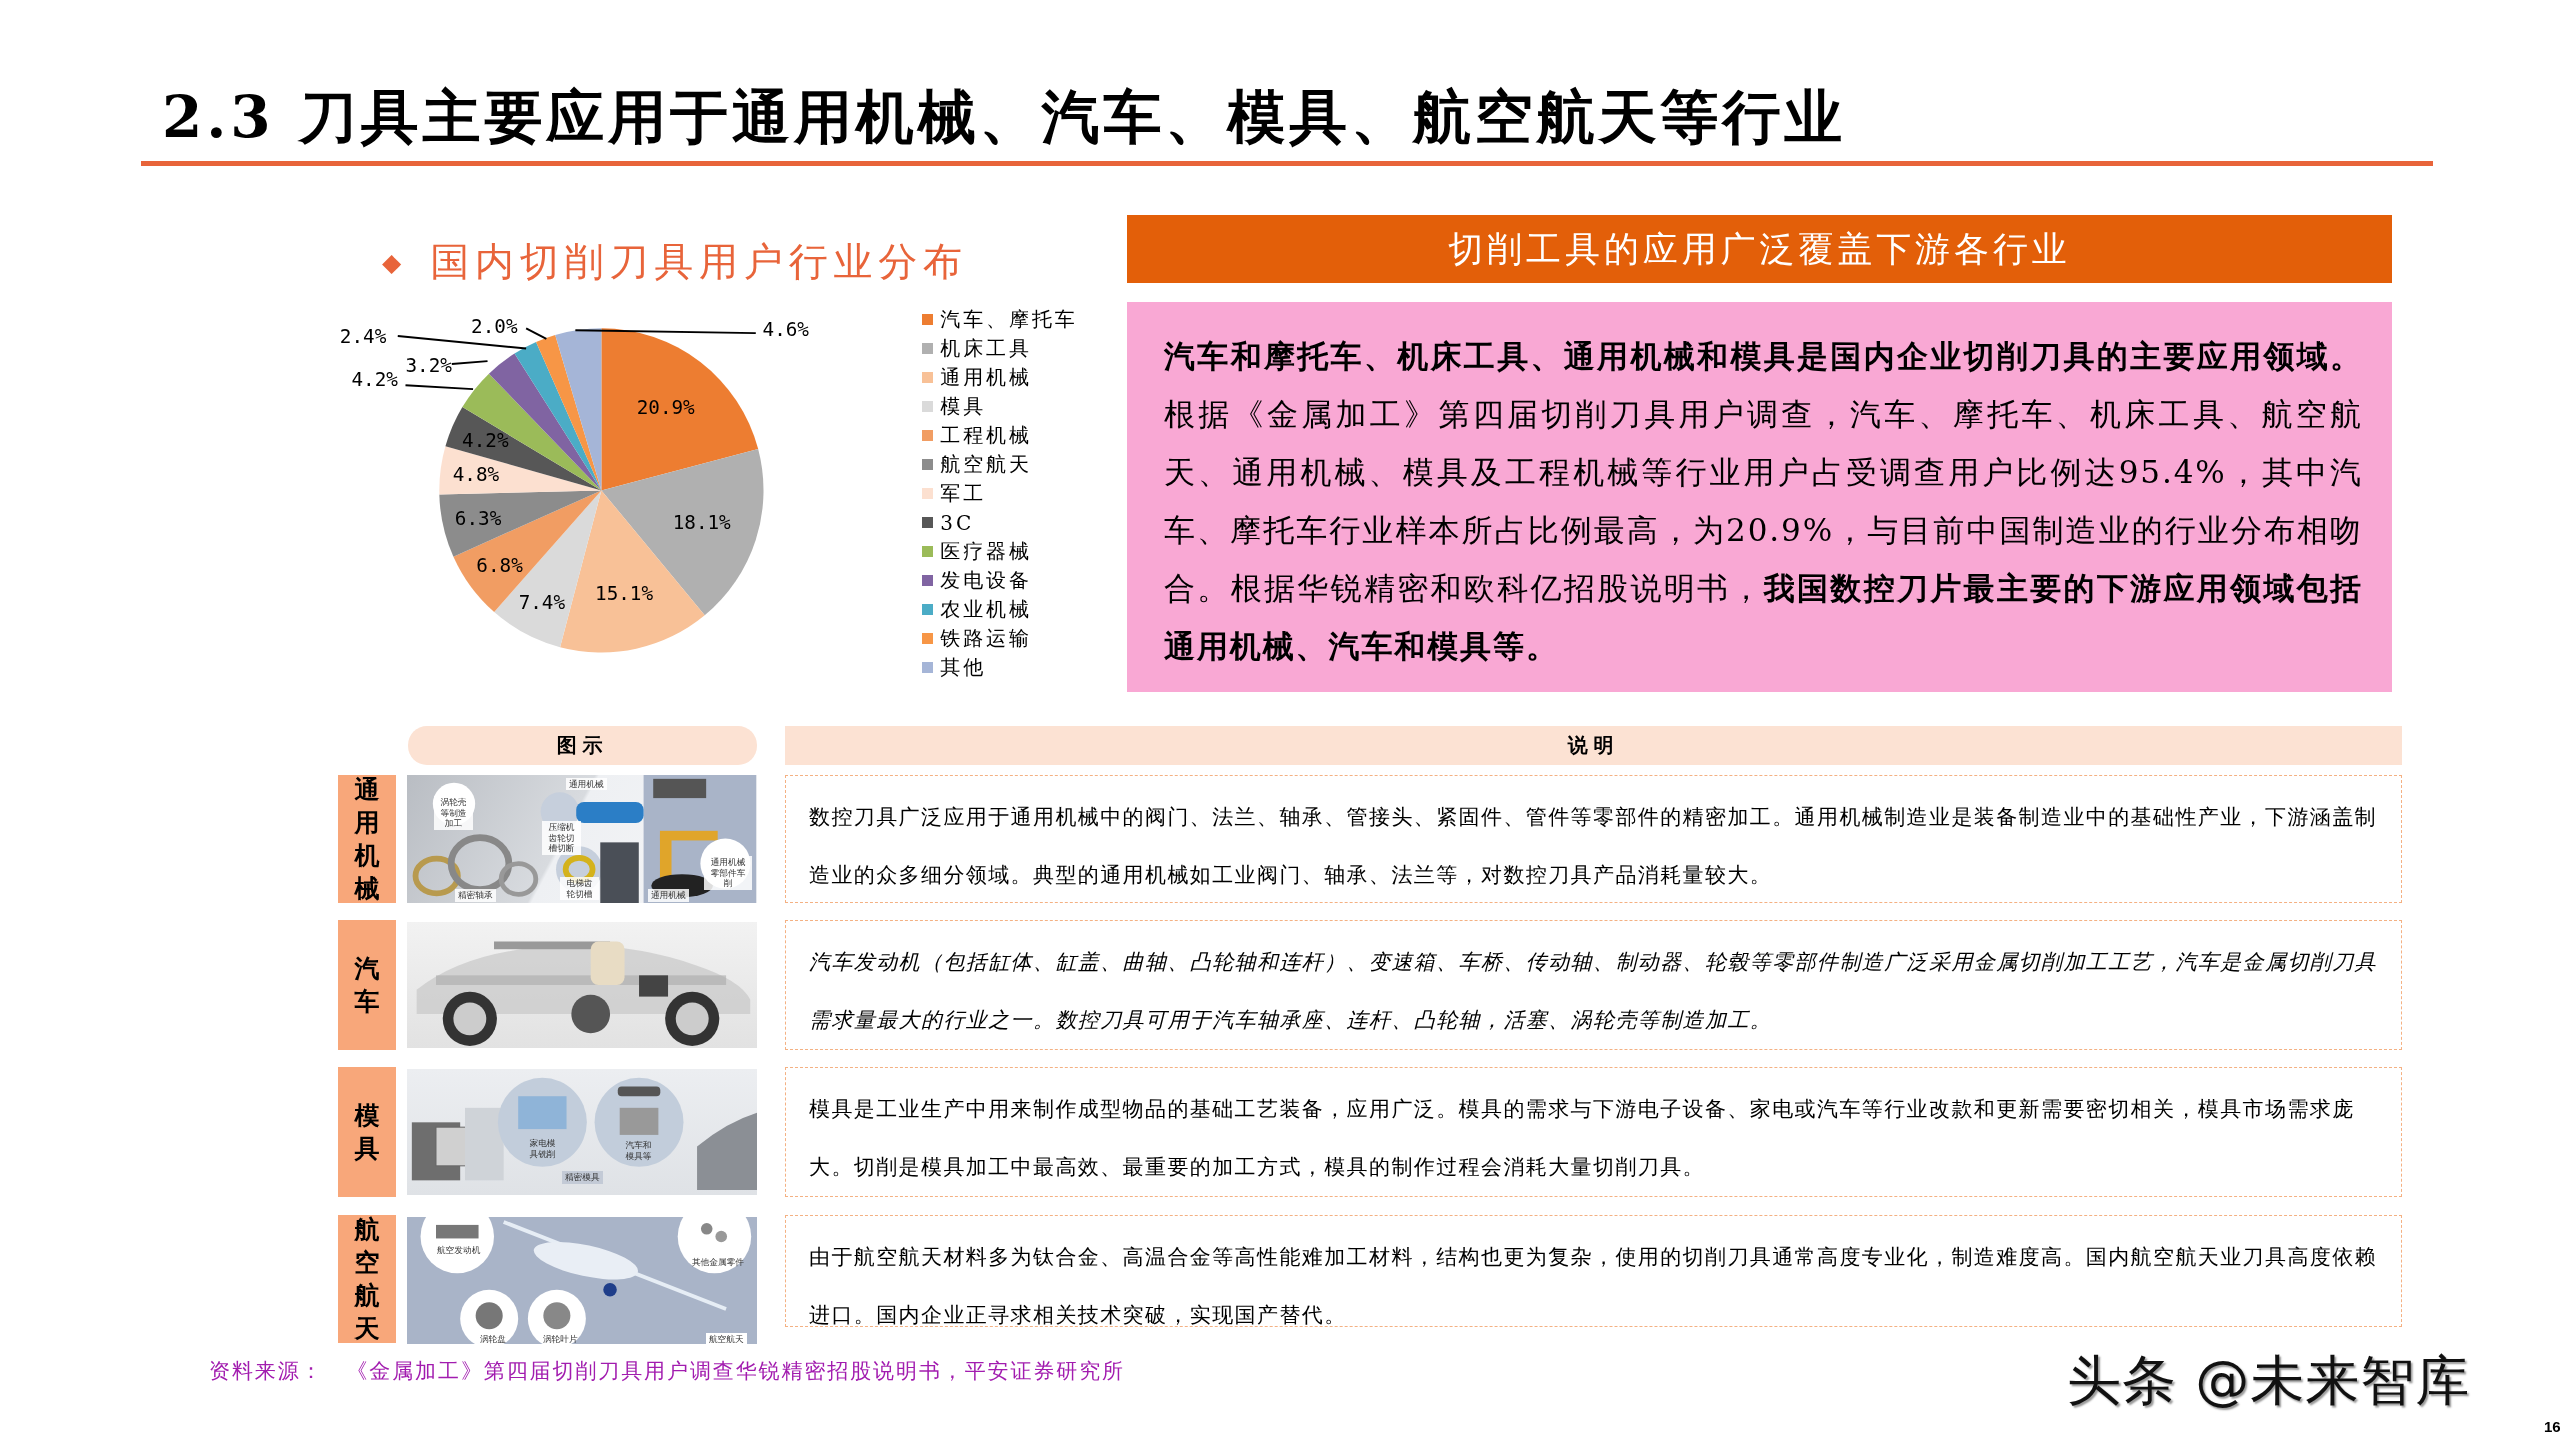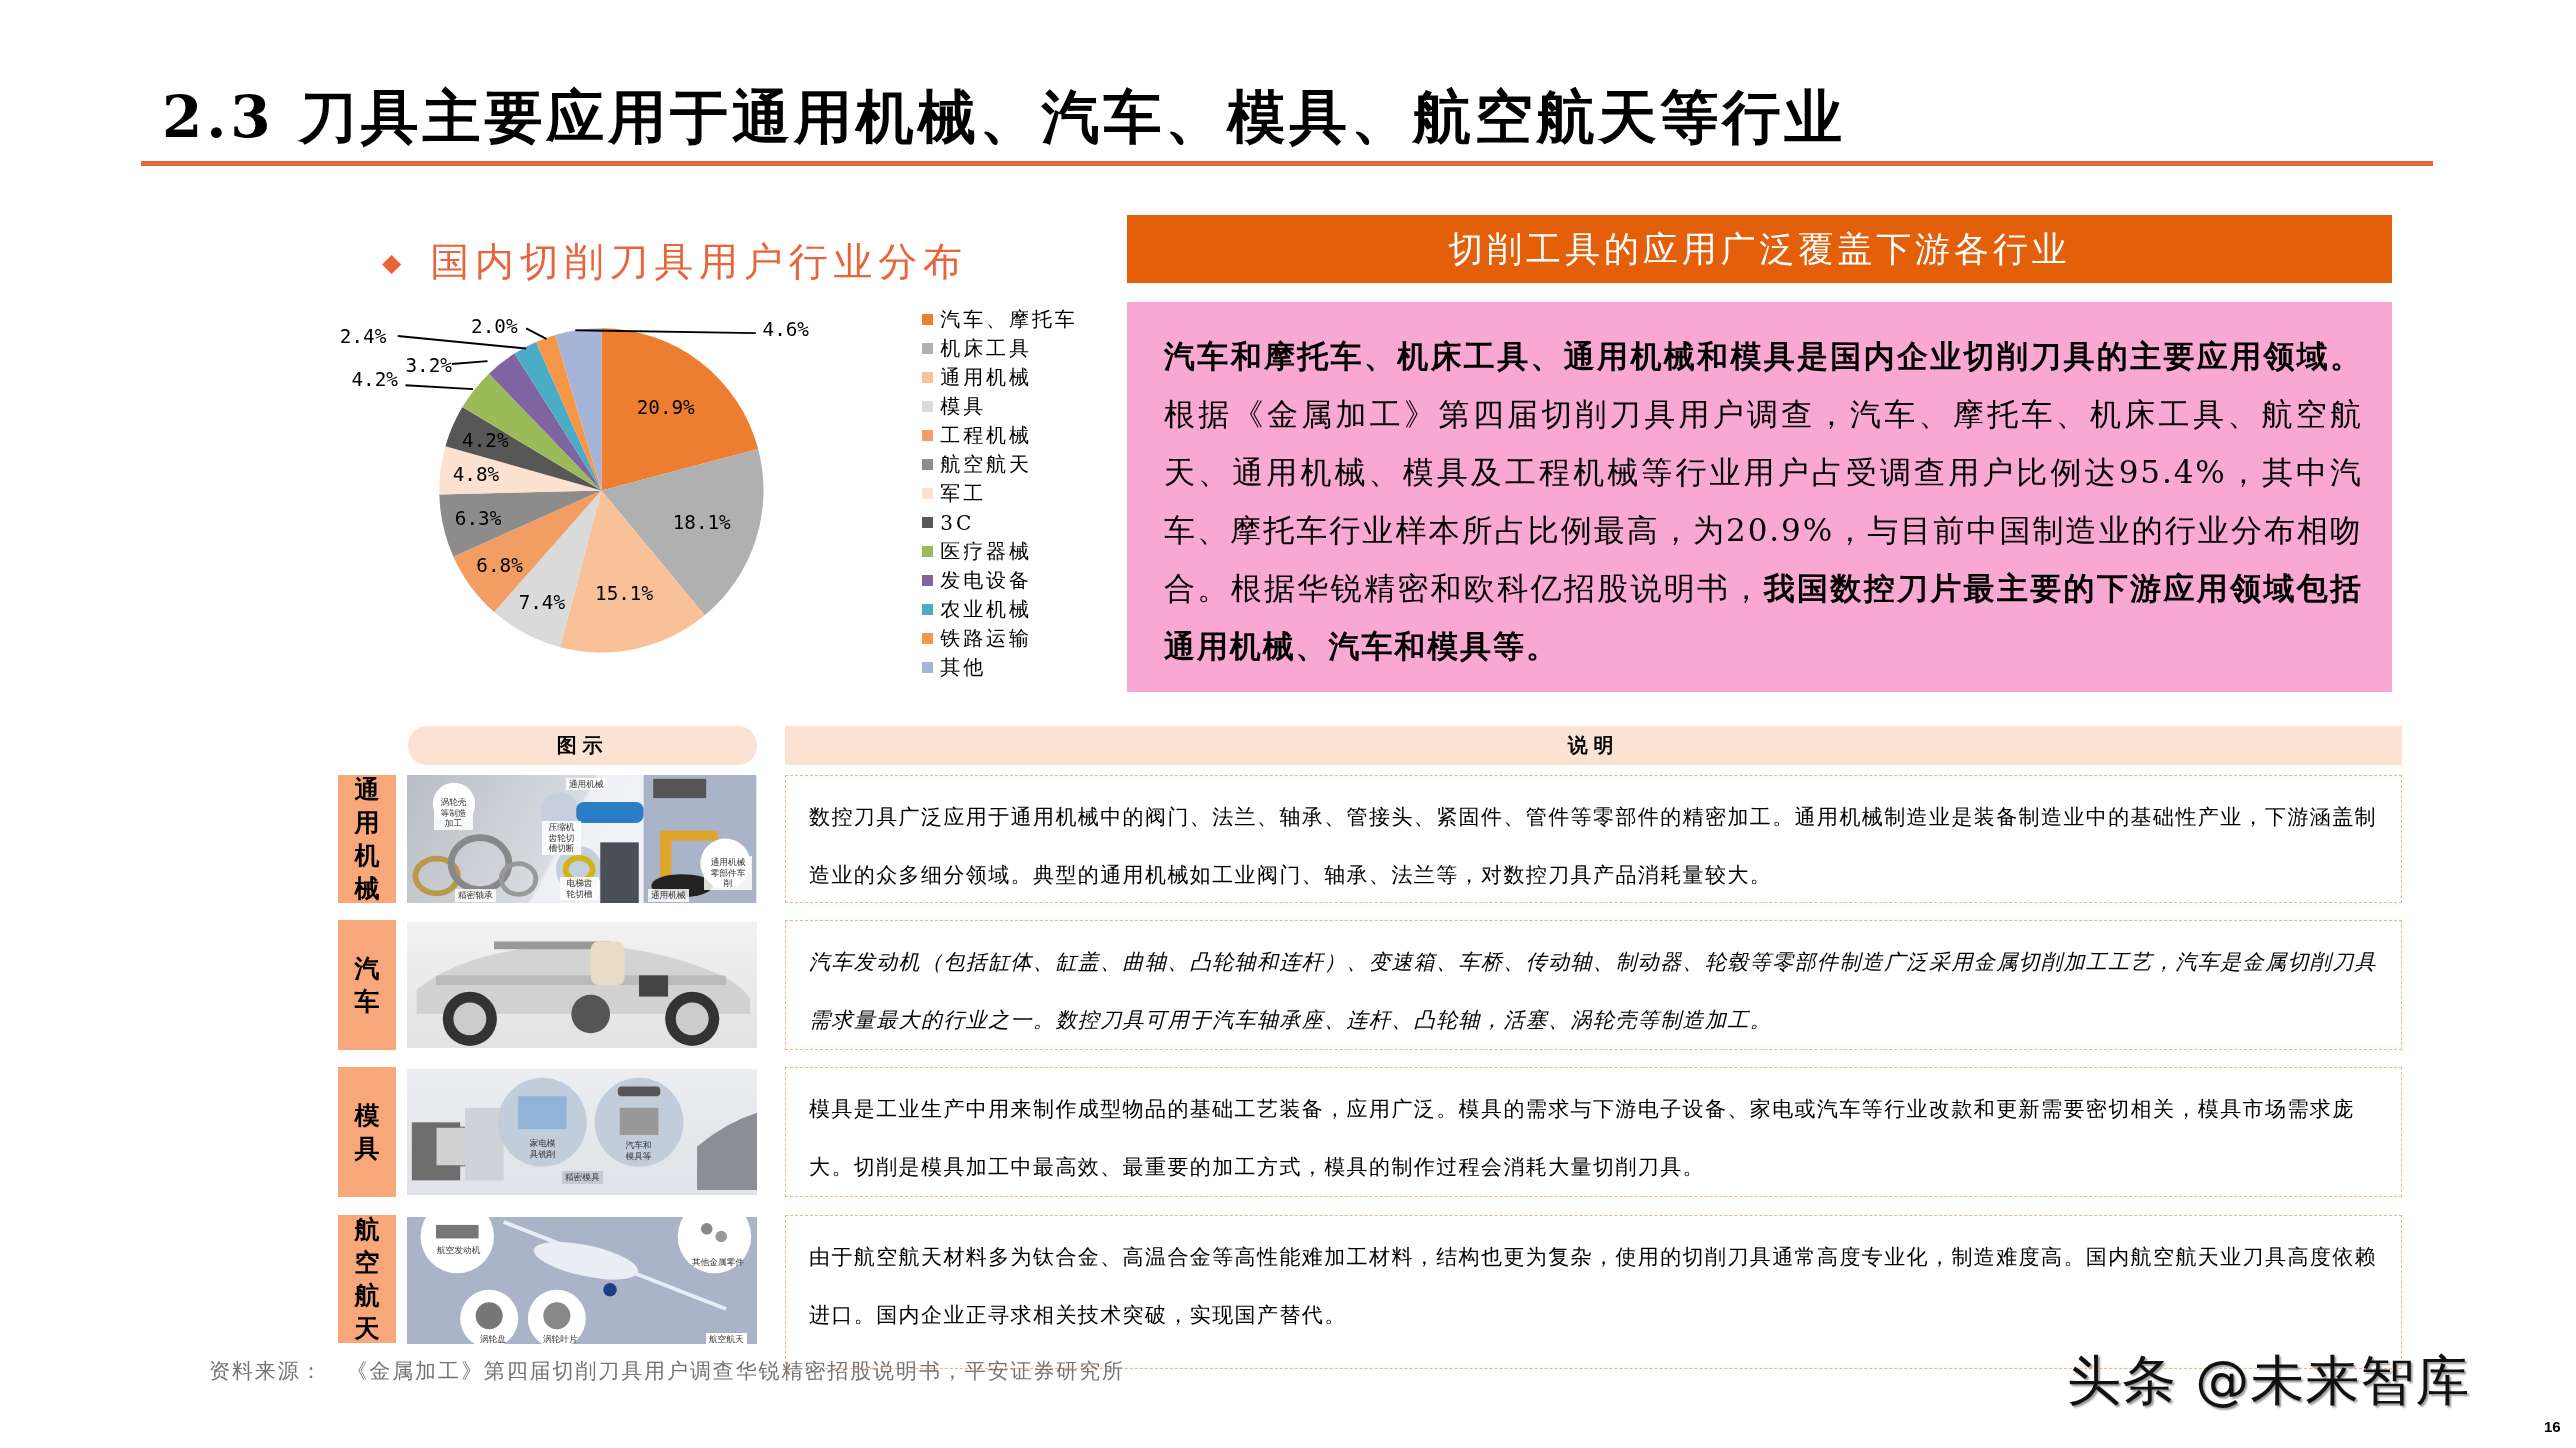--- a/index.html
+++ b/index.html
@@ -54,21 +54,21 @@
     display: flex; flex-direction: column; align-items: center; justify-content: center;
     font-size: 25px; font-weight: bold; line-height: 33px;
     font-family: "DejaVu Serif", "Liberation Serif", serif; }
   .row-image { position: absolute; left: 407px; width: 350px; overflow: hidden; }
   .row-desc { position: absolute; left: 785px; width: 1617px; border: 1.9px dashed #F4B183;
     padding: 11.6px 23px 0 23px; font-size: 21px; line-height: 58px; letter-spacing: 1.4px;
     font-family: "DejaVu Serif", "Liberation Serif", serif; }
 
   .cap { position: absolute; font-size: 8.7px; color: #333; background: rgba(255,255,255,0.85); padding: 1px 2.9px; text-align: center; line-height: 10.6px; }
 
-  .source { position: absolute; left: 209px; top: 1357px; font-size: 21px; letter-spacing: 1.9px; color: #737373;
+  .source { position: absolute; left: 209px; top: 1357px; font-size: 21px; letter-spacing: 1.9px; color: #a21caf;
     font-family: "DejaVu Serif", "Liberation Serif", serif; }
   .watermark { position: absolute; left: 2067px; top: 1345px; font-size: 54px; color: #111; letter-spacing: 1px;
     text-shadow: 1.9px 1.9px 1.9px #999; font-family: "DejaVu Sans", "Liberation Sans", sans-serif; }
   .page-number { position: absolute; left: 2544px; top: 1418px; font-size: 15px; font-weight: bold; color: #000000;
     font-family: "Liberation Sans", sans-serif; }
 </style>
 </head>
 <body>
 
 <div class="page-title">2.3 刀具主要应用于通用机械、汽车、模具、航空航天等行业</div>
@@ -272,18 +272,18 @@
     <line x1="100" y1="5" x2="330" y2="95" stroke="#e6edf5" stroke-width="4"></line>
     <ellipse cx="185" cy="45" rx="55" ry="16" fill="#e9eef5" transform="rotate(12 185 45)"></ellipse>
     <circle cx="210" cy="75" r="7" fill="#1f3e8a"></circle>
   </svg>
   <div class="cap" style="left:27px;top:27px;background:transparent;">航空发动机</div>
   <div class="cap" style="left:282px;top:39px;background:transparent;">其他金属零件</div>
   <div class="cap" style="left:70px;top:116px;background:transparent;">涡轮盘</div>
   <div class="cap" style="left:133px;top:116px;background:transparent;">涡轮叶片</div>
   <div class="cap" style="left:299px;top:116px;background:#fff;">航空航天</div>
 </div>
-<div class="row-desc" style="top:1215px;height:154px;">由于航空航天材料多为钛合金、高温合金等高性能难加工材料，结构也更为复杂，使用的切削刀具通常高度专业化，制造难度高。国内航空航天业刀具高度依赖进口。国内企业正寻求相关技术突破，实现国产替代。</div>
+<div class="row-desc" style="top:1215px;height:112px;">由于航空航天材料多为钛合金、高温合金等高性能难加工材料，结构也更为复杂，使用的切削刀具通常高度专业化，制造难度高。国内航空航天业刀具高度依赖进口。国内企业正寻求相关技术突破，实现国产替代。</div>
 
 <div class="source">资料来源：　《金属加工》第四届切削刀具用户调查华锐精密招股说明书，平安证券研究所</div>
 <div class="watermark">头条 @未来智库</div>
 <div class="page-number">16</div>
 
 
 </body></html>

